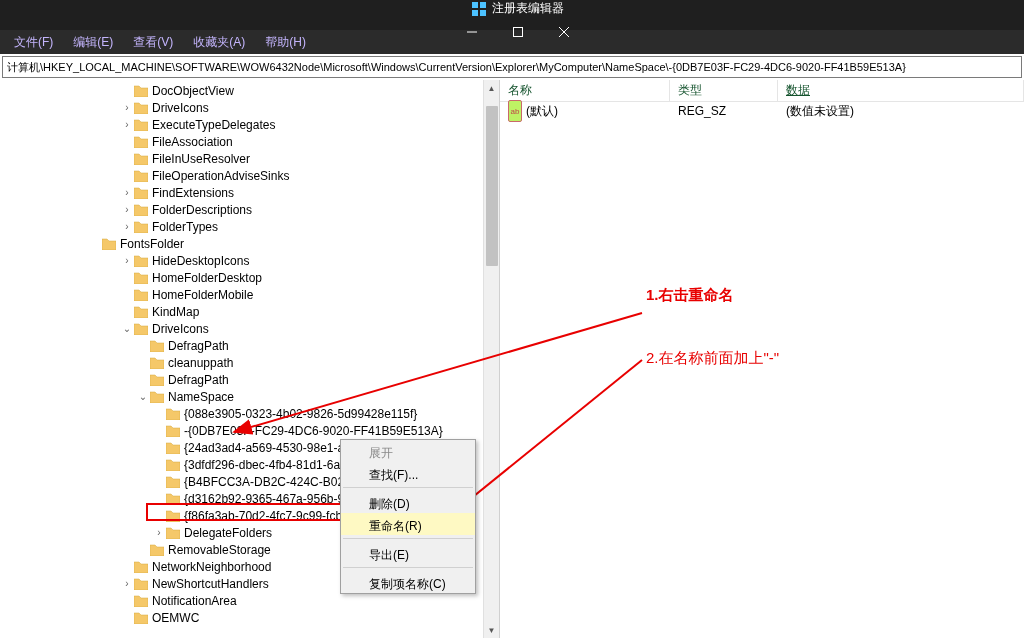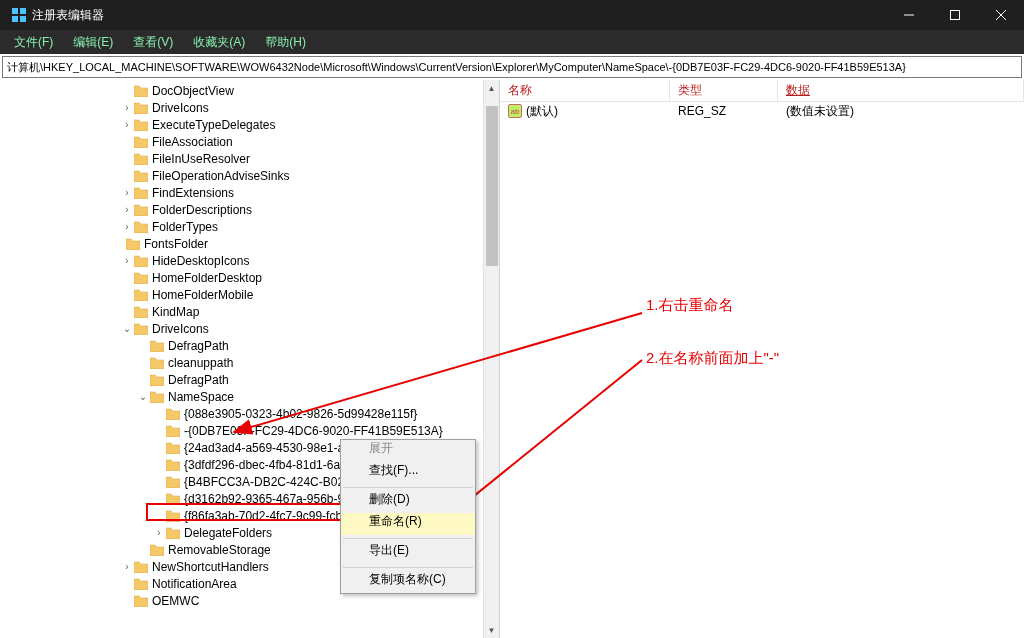--- a/index.html
+++ b/index.html
@@ -13,38 +13,39 @@
     position: relative;
   }
   .titlebar {
     height: 30px;
     background: #1f1f1f;
     color: #fff;
     display: flex;
     align-items: center;
     padding-left: 12px;
     justify-content: space-between;
+    flex-direction: column;
   }
   .titlebar-left { display: flex; align-items: center; gap: 6px; }
   .titlebar-icon {
     width: 14px; height: 14px;
     display: inline-block;
   }
   .title-text { font-size: 12px; }
   .winbtns { display: flex; height: 100%; }
   .winbtn {
     width: 46px; height: 30px;
     display: flex; align-items: center; justify-content: center;
     color: #fff;
   }
   .winbtn svg { width: 10px; height: 10px; }
   .menubar {
     height: 24px;
     background: #2b2b2b;
-    color: #86efac;
+    color: #c4b5fd;
     display: flex;
     align-items: center;
     padding-left: 6px;
     gap: 4px;
     font-size: 12px;
   }
   .menuitem { padding: 2px 8px; }
   .addressbar {
     height: 22px;
     background: #fff;
@@ -73,21 +74,21 @@
   .list-pane {
     flex: 1;
     background: #fff;
     position: relative;
   }
   .list-header {
     display: flex;
     height: 22px;
     border-bottom: 1px solid #e5e5e5;
     font-size: 12px;
-    color: #b91c1c;
+    color: #14532d;
   }
   .list-header .col {
     padding: 0 8px;
     height: 100%;
     display: flex;
     align-items: center;
     border-right: 1px solid #e5e5e5;
   }
   .col-name { width: 170px; }
   .col-type { width: 108px; }
@@ -97,21 +98,21 @@
     align-items: center;
     height: 18px;
     font-size: 12px;
     color: #000;
   }
   .list-row .cell { padding: 0 8px; }
   .cell-name { width: 170px; display: flex; align-items: center; gap: 4px; }
   .cell-type { width: 108px; }
   .cell-data { flex: 1; }
   .ab-icon {
-    width: 14px; height: 14px;
+    width: 14px; height: 22px;
     border: 1px solid #c96a6a;
     background: #bef264;
     color: #c04a4a;
     font-size: 8px;
     display: inline-flex;
     align-items: center;
     justify-content: center;
     border-radius: 2px;
   }
   .tree {
@@ -150,21 +151,21 @@
     border: 1px solid #a0a0a0;
     box-shadow: 2px 2px 4px rgba(0,0,0,0.25);
     width: 136px;
     font-size: 12px;
     z-index: 10;
   }
   .ctx-item {
     height: 22px;
     padding: 0 20px 0 28px;
     display: flex;
-    align-items: flex-start;
+    align-items: flex-end;
     justify-content: space-between;
     color: #000;
   }
   .ctx-item.disabled { color: #8a8a8a; }
   .ctx-item.hl {
     background: #fef9c3;
   }
   .ctx-sep {
     height: 1px;
     background: #d0d0d0;
@@ -323,21 +324,21 @@
           </svg>
           <span class="node-label">FolderDescriptions</span>
         </div>
         <div class="node" style="padding-left:120px">
           <span class="expander">›</span>
           <svg class="folder-icon" viewBox="0 0 14 12">
             <path d="M0 2 L0 12 L14 12 L14 3 L7 3 L5 1 L0 1 Z" fill="#f5c869" stroke="#d6a83e" stroke-width="0.5"></path>
           </svg>
           <span class="node-label">FolderTypes</span>
         </div>
-        <div class="node" style="padding-left:112px">
+        <div class="node" style="padding-left:88px">
           <span class="expander empty"></span>
           <svg class="folder-icon" viewBox="0 0 14 12">
             <path d="M0 2 L0 12 L14 12 L14 3 L7 3 L5 1 L0 1 Z" fill="#f5c869" stroke="#d6a83e" stroke-width="0.5"></path>
           </svg>
           <span class="node-label">FontsFolder</span>
         </div>
         <div class="node" style="padding-left:120px">
           <span class="expander">›</span>
           <svg class="folder-icon" viewBox="0 0 14 12">
             <path d="M0 2 L0 12 L14 12 L14 3 L7 3 L5 1 L0 1 Z" fill="#f5c869" stroke="#d6a83e" stroke-width="0.5"></path>
@@ -455,20 +456,27 @@
             <path d="M0 2 L0 12 L14 12 L14 3 L7 3 L5 1 L0 1 Z" fill="#f5c869" stroke="#d6a83e" stroke-width="0.5"></path>
           </svg>
           <span class="node-label">DelegateFolders</span>
         </div>
         <div class="node" style="padding-left:136px">
           <span class="expander empty"></span>
           <svg class="folder-icon" viewBox="0 0 14 12">
             <path d="M0 2 L0 12 L14 12 L14 3 L7 3 L5 1 L0 1 Z" fill="#f5c869" stroke="#d6a83e" stroke-width="0.5"></path>
           </svg>
           <span class="node-label">RemovableStorage</span>
+        </div>
+        <div class="node" style="padding-left:120px">
+          <span class="expander empty"></span>
+          <svg class="folder-icon" viewBox="0 0 14 12">
+            <path d="M0 2 L0 12 L14 12 L14 3 L7 3 L5 1 L0 1 Z" fill="#f5c869" stroke="#d6a83e" stroke-width="0.5"></path>
+          </svg>
+          <span class="node-label">NetworkNeighborhood</span>
         </div>
         <div class="node" style="padding-left:120px">
           <span class="expander">›</span>
           <svg class="folder-icon" viewBox="0 0 14 12">
             <path d="M0 2 L0 12 L14 12 L14 3 L7 3 L5 1 L0 1 Z" fill="#f5c869" stroke="#d6a83e" stroke-width="0.5"></path>
           </svg>
           <span class="node-label">NewShortcutHandlers</span>
         </div>
         <div class="node" style="padding-left:120px">
           <span class="expander empty"></span>
@@ -534,21 +542,21 @@
       <span>导出(E)</span>
     </div>
   <div class="ctx-sep"></div>
   <div class="ctx-item">
       <span>复制项名称(C)</span>
     </div>
 </div>
 
 <div class="sel-box" style="left:340px; top:522px; width:135px; height:23px;"></div>
 
-<div class="annotation" style="left:646px; top:296px;">1.右击重命名</div>
+<div class="annotation" style="left:646px; top:286px;font-weight:bold;">1.右击重命名</div>
 <div class="annotation" style="left:646px; top:349px;">2.在名称前面加上"-"</div>
 
 <svg class="arrows">
   <defs>
     <marker id="ah" markerWidth="10" markerHeight="8" refX="9" refY="4" orient="auto">
       <polygon points="0 0, 10 4, 0 8" fill="#e80000"></polygon>
     </marker>
   </defs>
   <line x1="642" y1="313" x2="234" y2="432" stroke="#e80000" stroke-width="2" marker-end="url(#ah)"></line>
   <line x1="642" y1="360" x2="432" y2="530" stroke="#e80000" stroke-width="2" marker-end="url(#ah)"></line>

